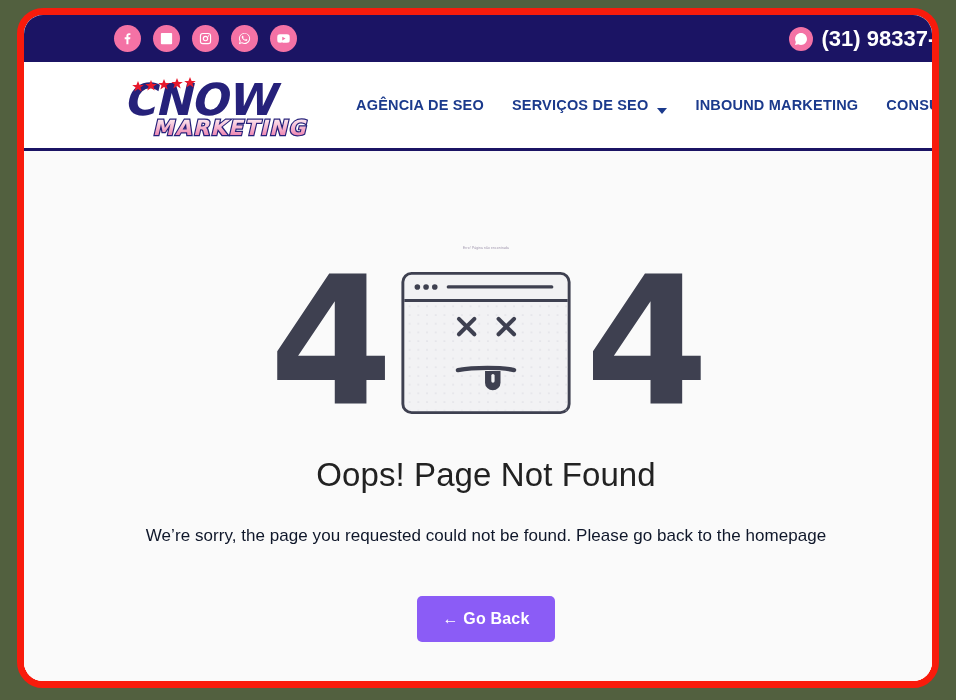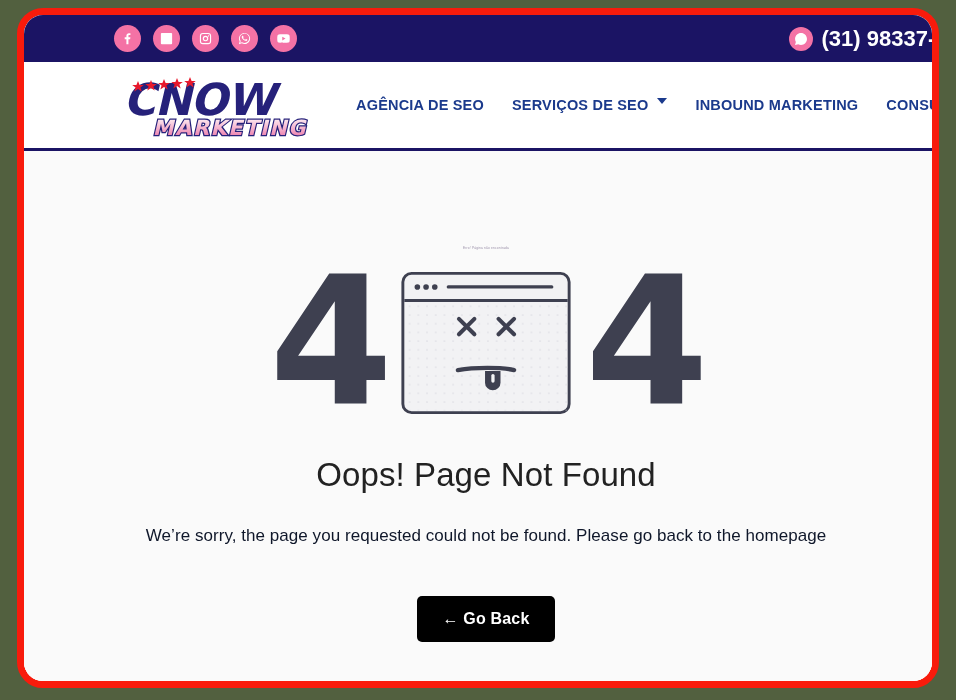--- a/index.html
+++ b/index.html
@@ -118,21 +118,21 @@
     margin-left: 38px;
     white-space: nowrap;
   }
   .nav-item {
     color: #1b3a8c;
     font-size: 14.5px;
     font-weight: bold;
     letter-spacing: 0.2px;
     cursor: pointer;
     display: flex;
-    align-items: flex-start;
+    align-items: flex-end;
     gap: 9px;
   }
   .chev {
     width: 0; height: 0;
     border-left: 5px solid transparent;
     border-right: 5px solid transparent;
     border-top: 6px solid #1b3a8c;
     display: inline-block;
     position: relative;
     top: 1px;
@@ -185,21 +185,21 @@
 
   .subtext {
     margin-top: 32px;
     font-size: 17px;
     color: #0f172a;
     letter-spacing: 0.05px;
   }
 
   .goback {
     margin-top: 50px;
-    background: #000000;
+    background: #8b5cf6;
     color: #ffffff;
     border: none;
     border-radius: 5px;
     font-size: 16px;
     font-weight: bold;
     padding: 14px 25px;
     cursor: pointer;
     font-family: "Liberation Sans", sans-serif;
     letter-spacing: 0.2px;
   }

